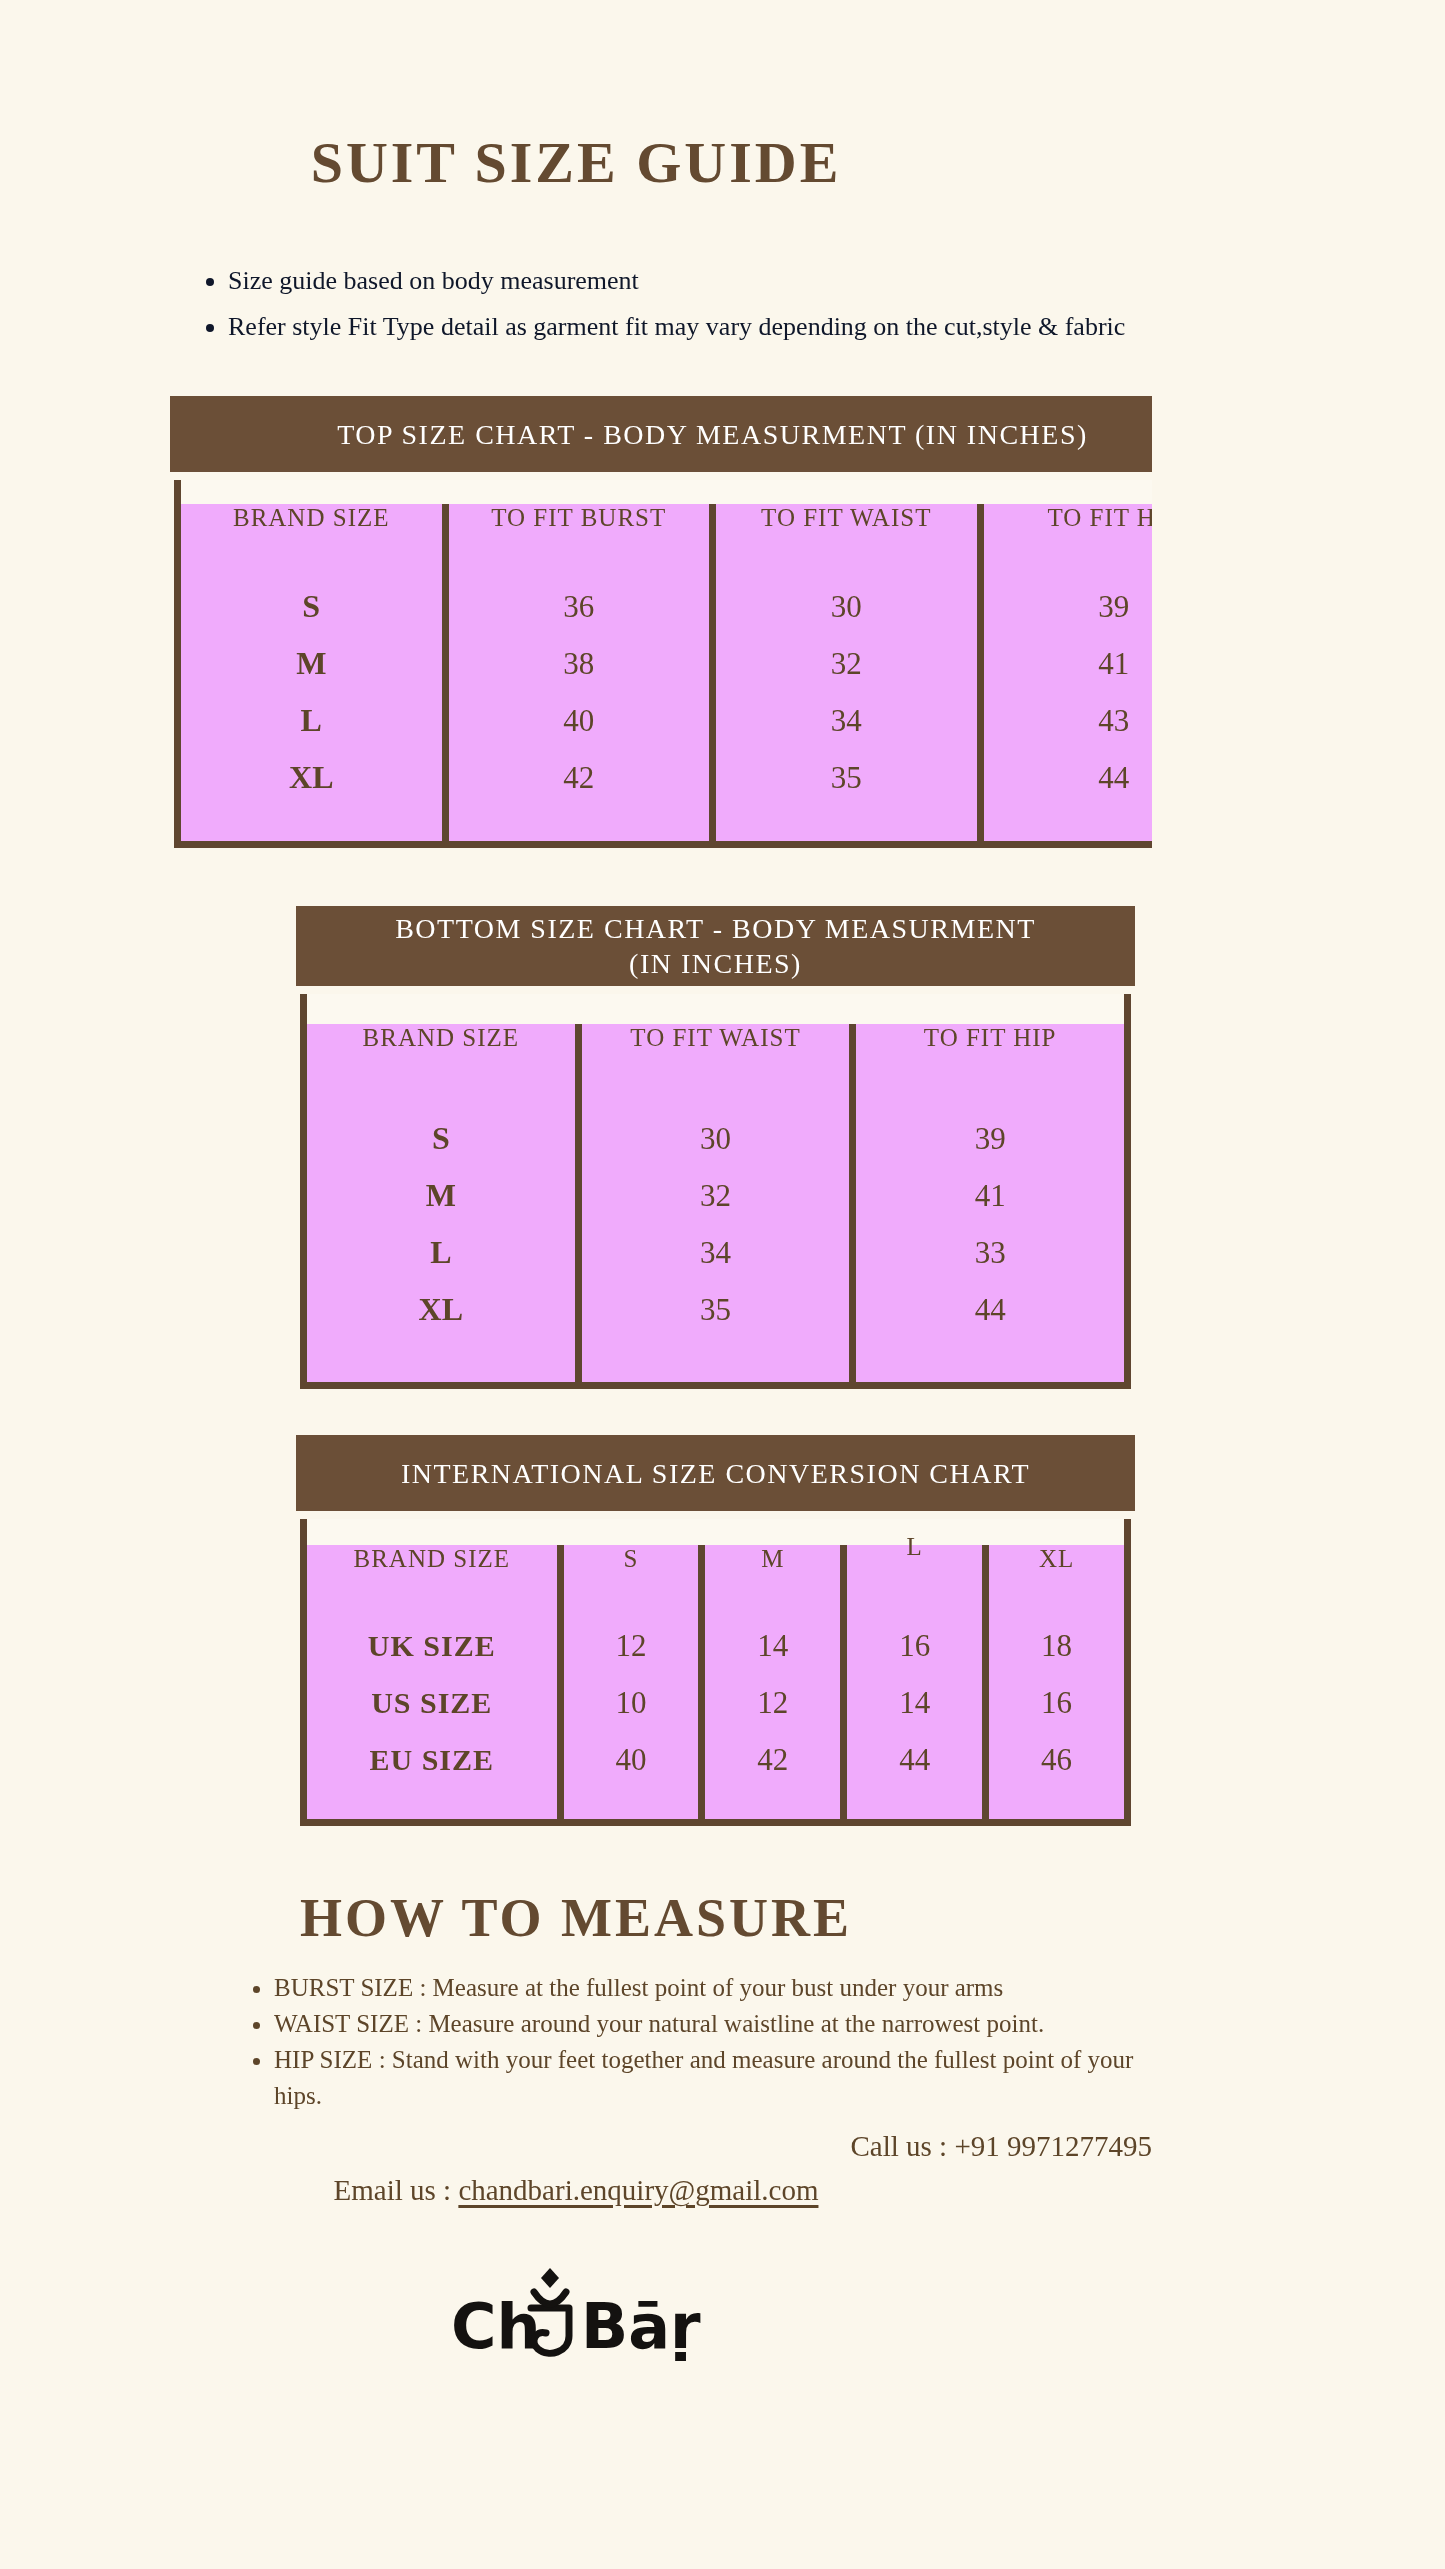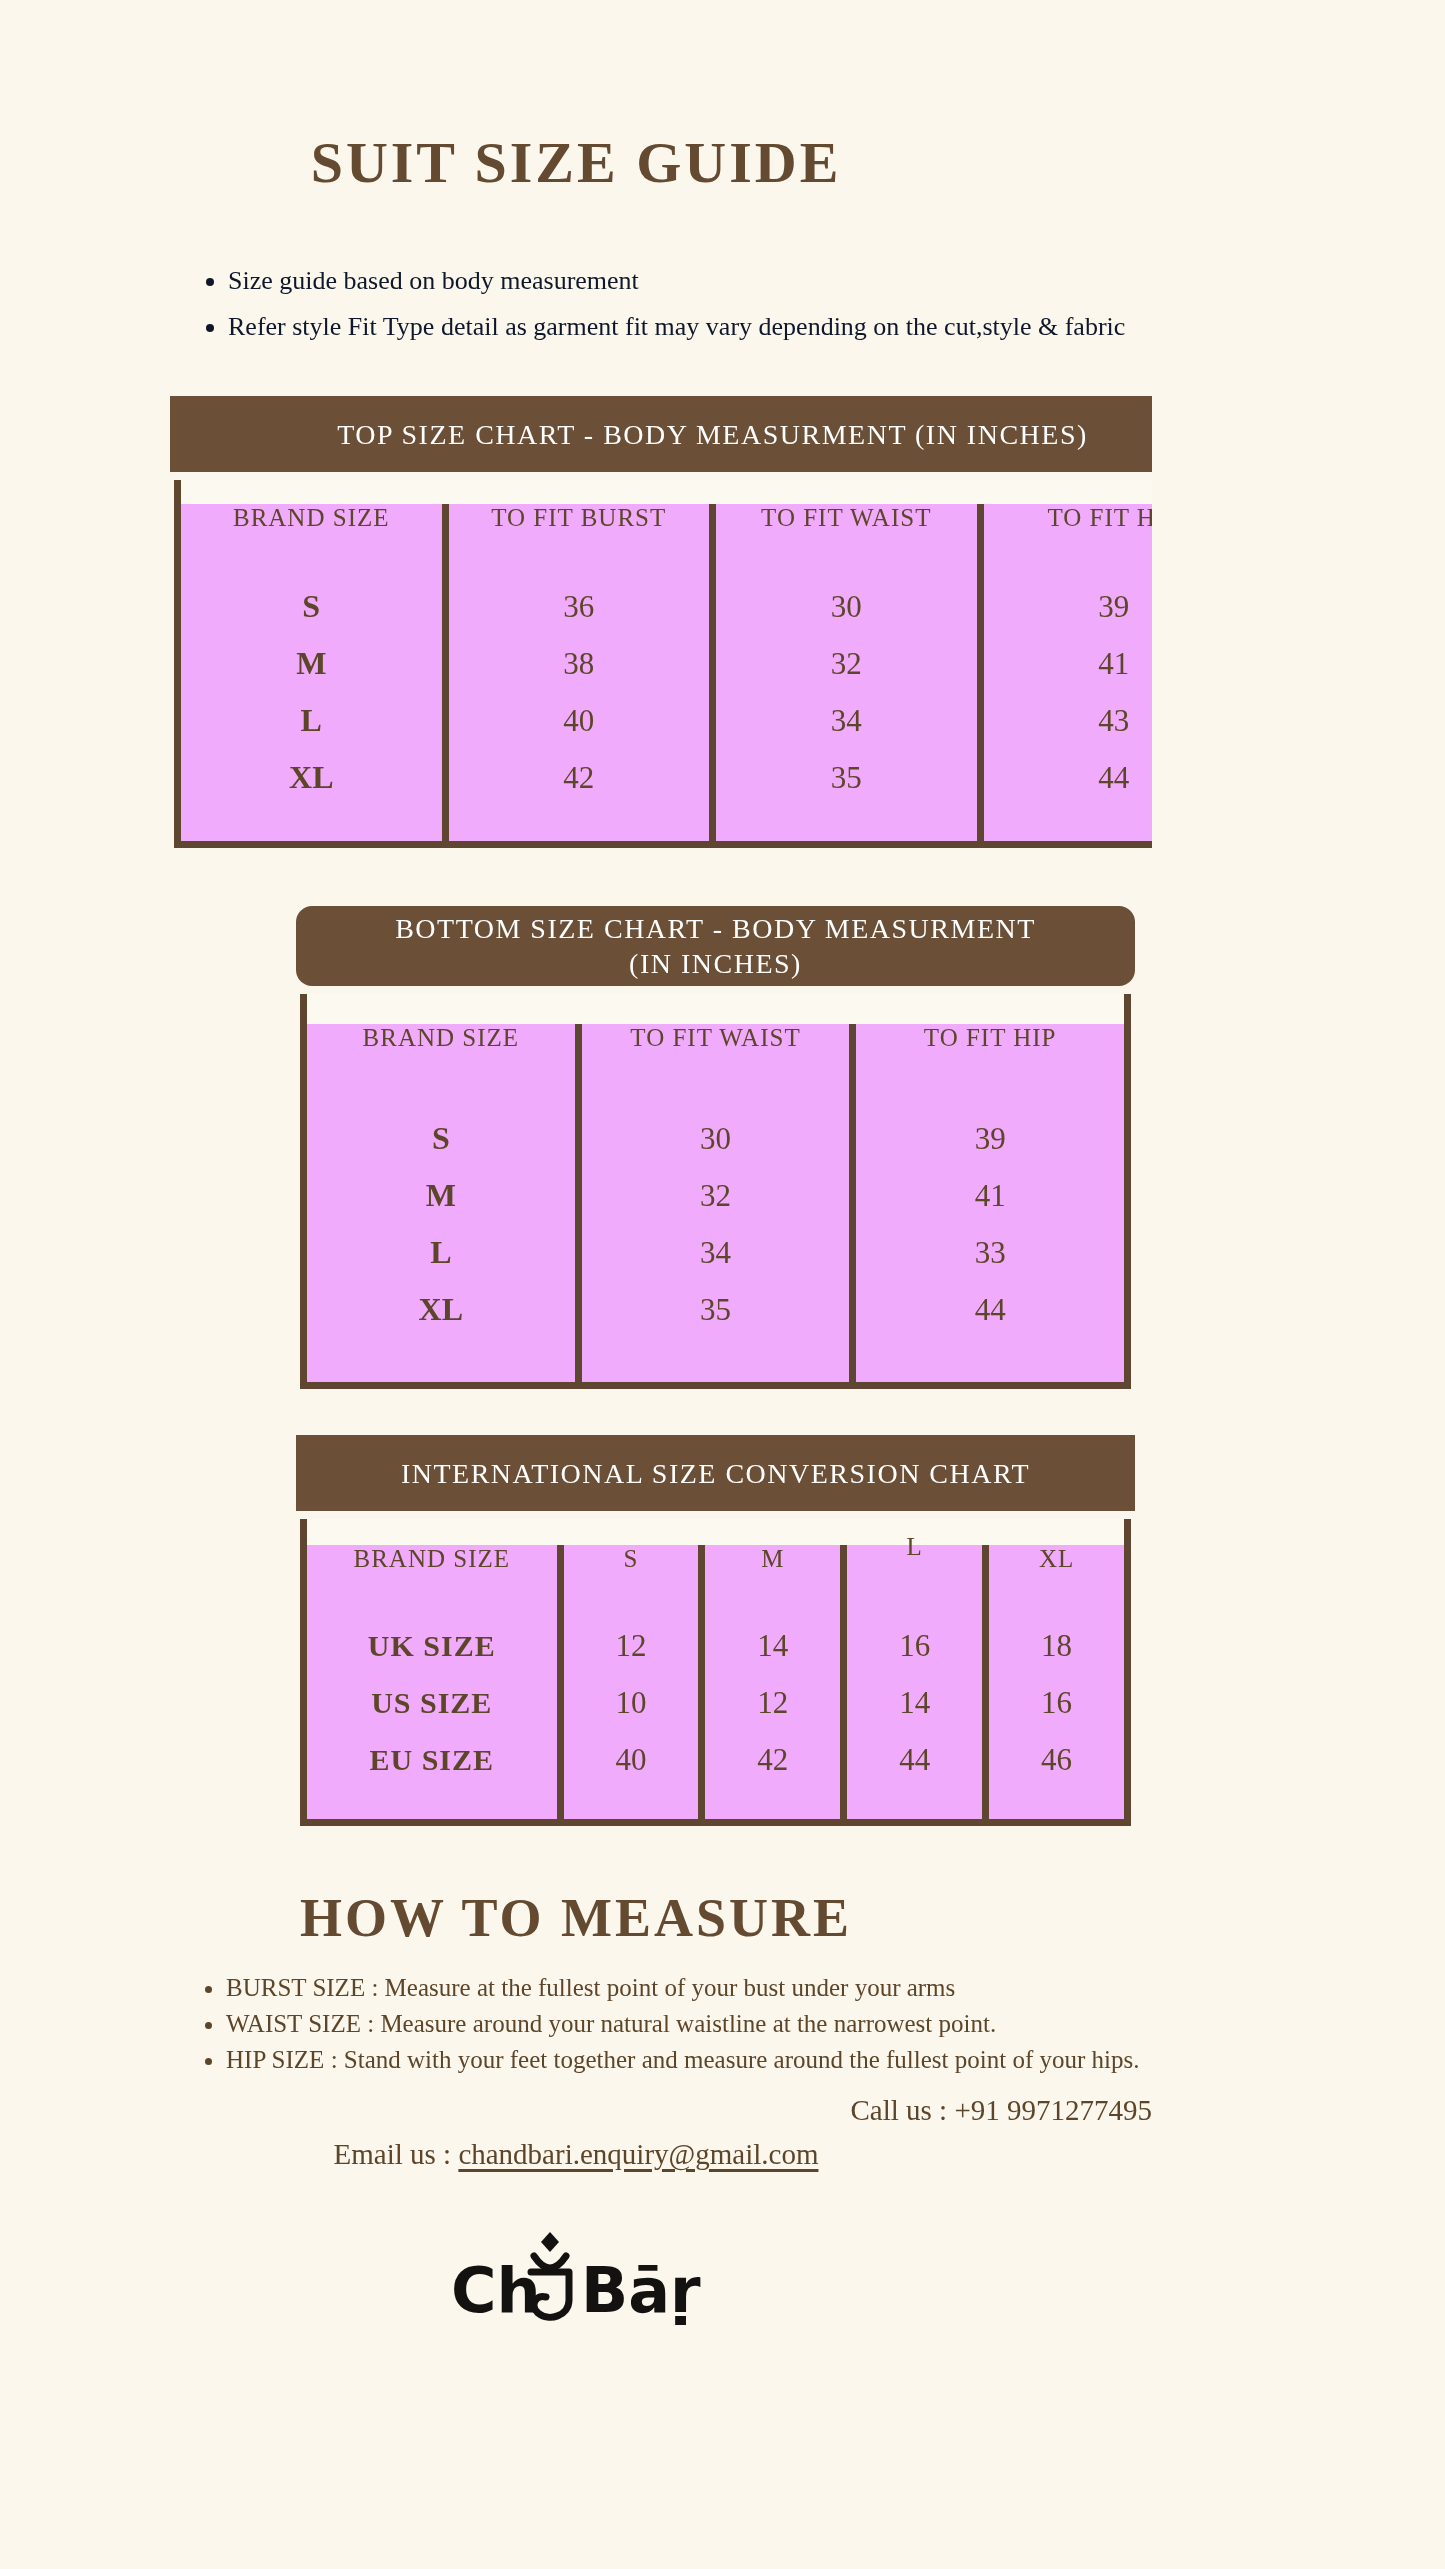--- a/index.html
+++ b/index.html
@@ -65,21 +65,21 @@
     height:57px;display:flex;align-items:center;justify-content:center;
     font-size:31px;
   }
   .size-table .cell.brand .val{font-size:32px;font-weight:600;}
   
   .t1{margin:46px 0 0 170px;width:1085px;}
   .t1 .cols{min-height:368px;padding-top:24px;}
   .t1 .vals{margin-top:46px;}
   
   .t2{margin:58px 0 0 296px;width:839px;}
-  .t2 .bar{min-height:80px;border-radius:16px;}
+  .t2 .bar{min-height:80px;}
   .t2 .cols{min-height:395px;padding-top:30px;}
   .t2 .vals{margin-top:58px;}
   
   .t3{margin:46px 0 0 296px;width:839px;}
   .t3 .cols{min-height:307px;padding-top:26px;}
   .t3 .cell.brand{flex:1.85;}
   .t3 .vals{margin-top:44px;}
   .t3 .cell.col-l .colhead{transform:translateY(-12px);}
   .t3 .rowlabel{
     height:57px;display:flex;align-items:center;justify-content:center;
@@ -93,21 +93,21 @@
     font-weight:700;letter-spacing:3px;
     color:#644a31;
   }
   .measure-list{
     margin:16px 0 0 200px;
     padding-left:26px;
     list-style:disc;
     font-size:25px;line-height:36px;
     color:#5d4529;
   }
-  .measure-list li{max-width:1010px;}
+  .measure-list li{max-width:1010px;margin-left:48px;}
   
   .assist-title{
     margin-top:8px;
     text-align:center;
     font-size:38px;line-height:48px;
     font-weight:700;letter-spacing:2px;
     color:#644a31;
   }
   .call-line{
     margin-top:14px;text-align:right;

